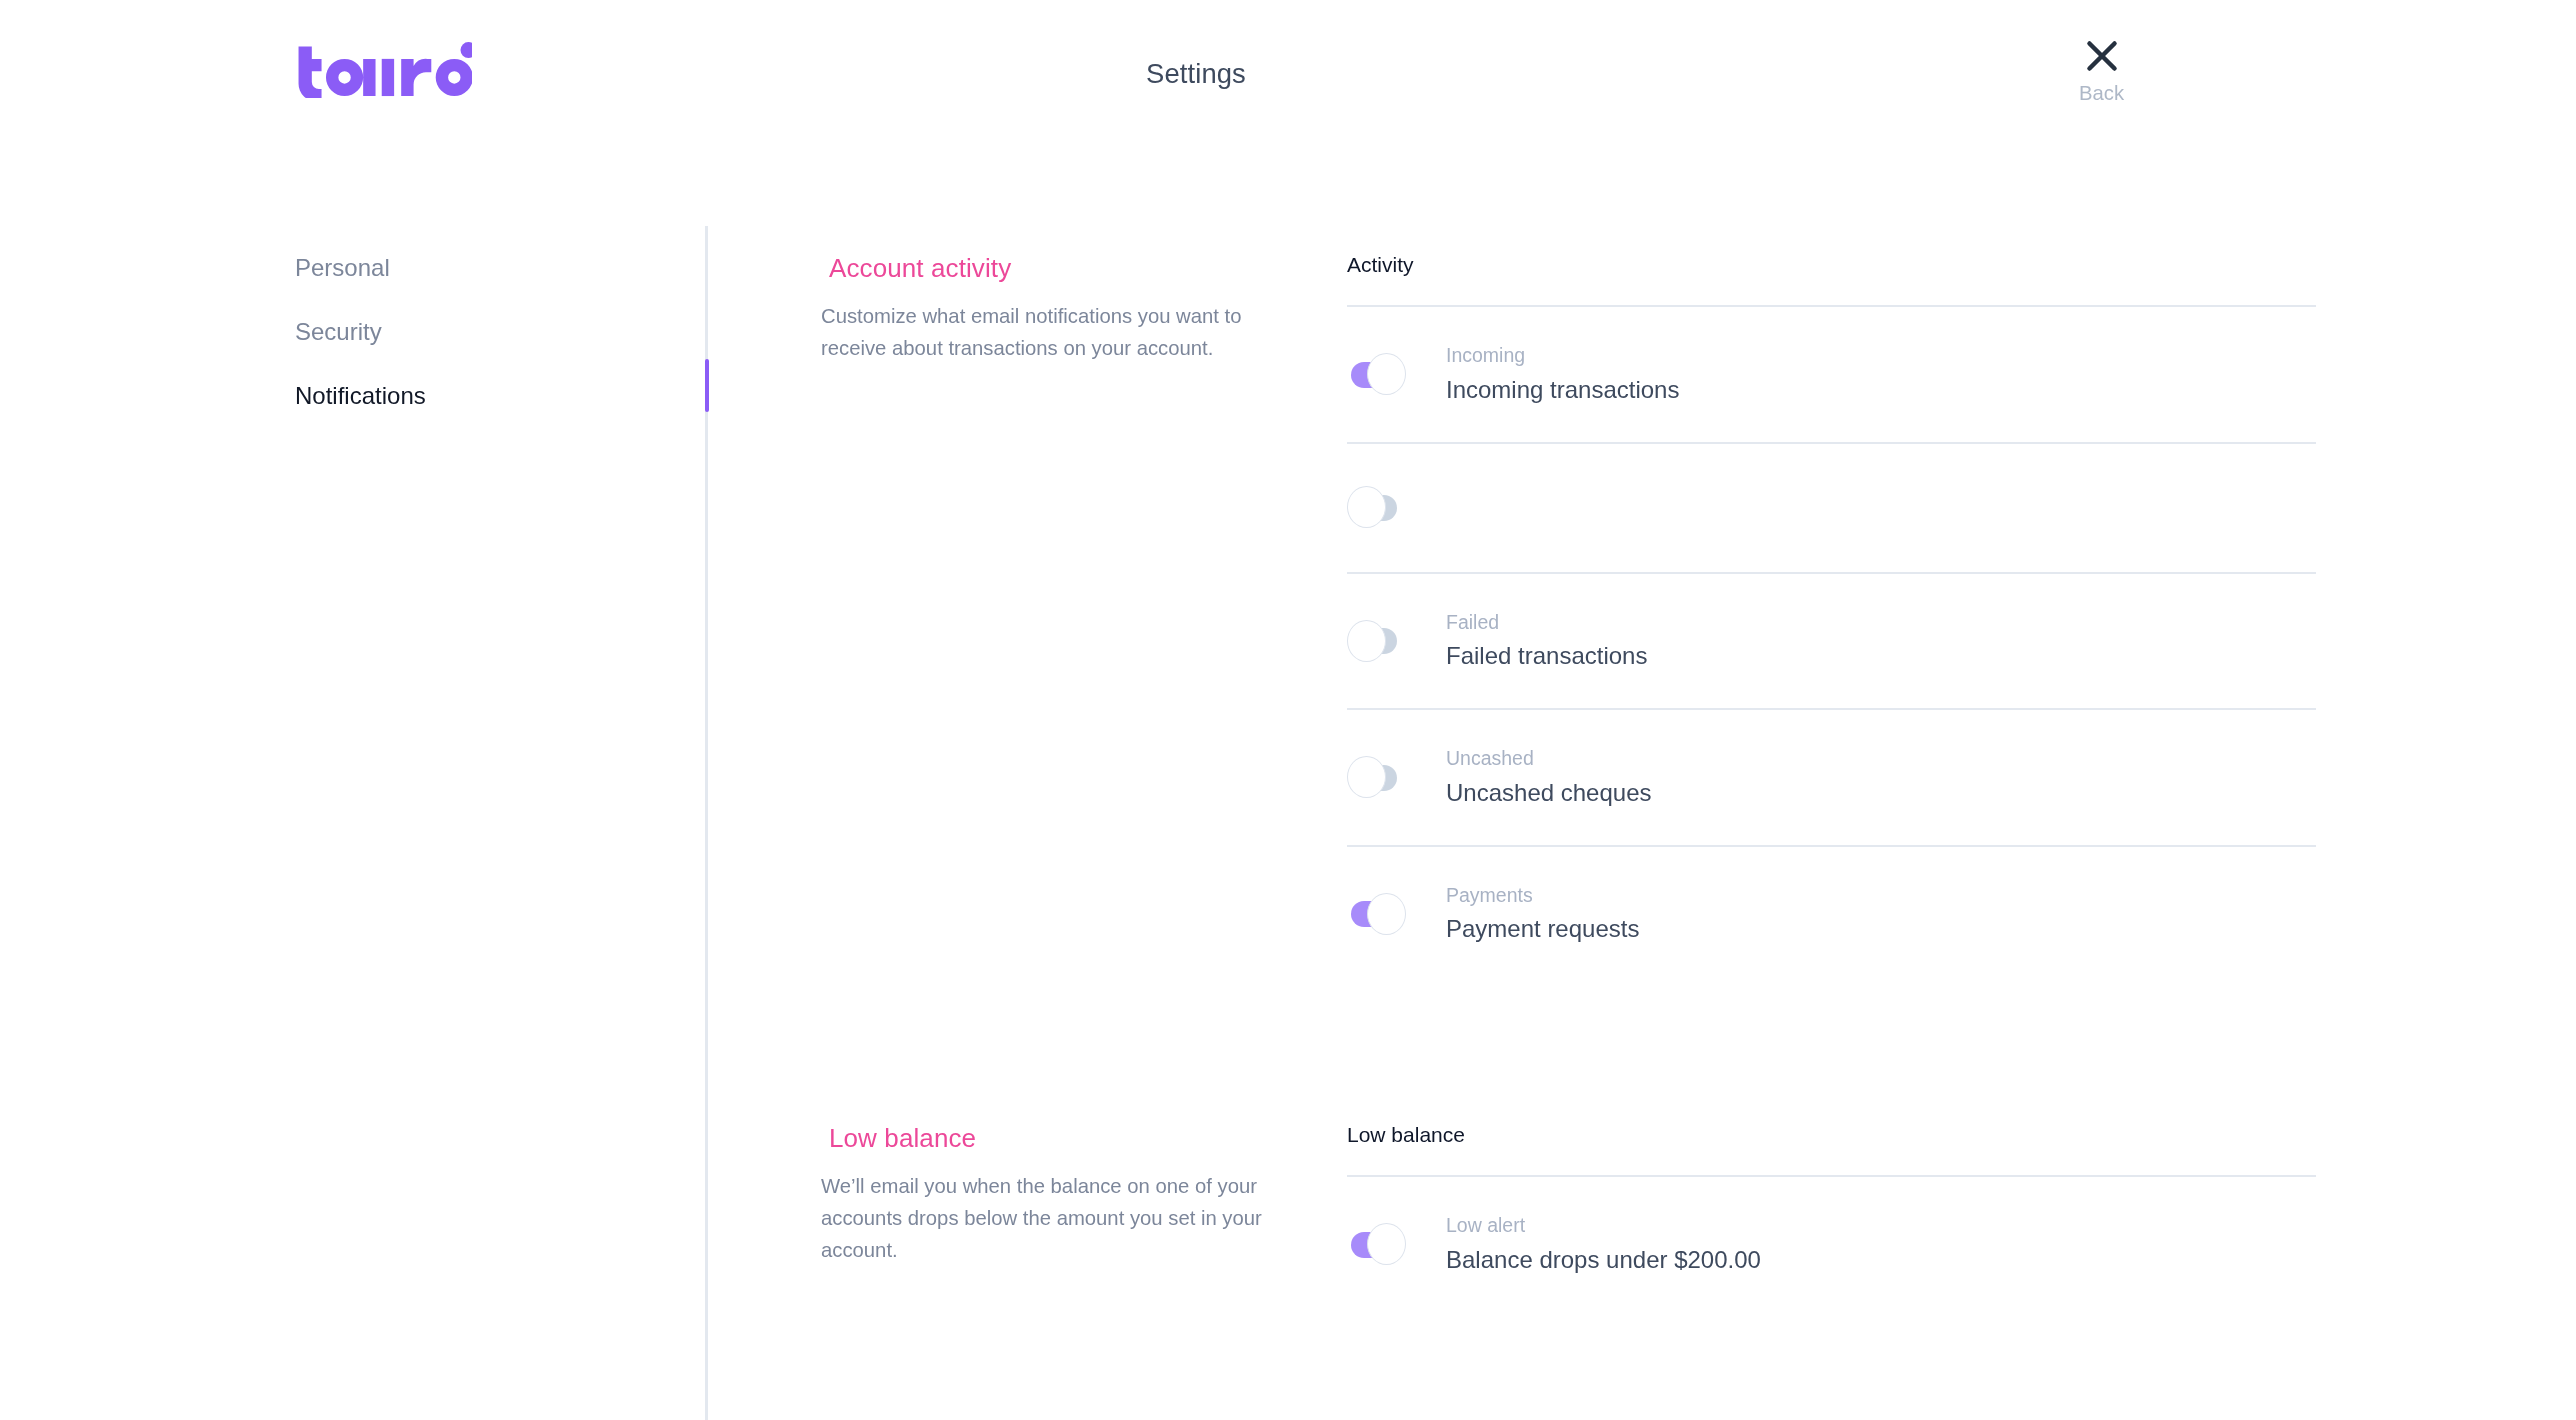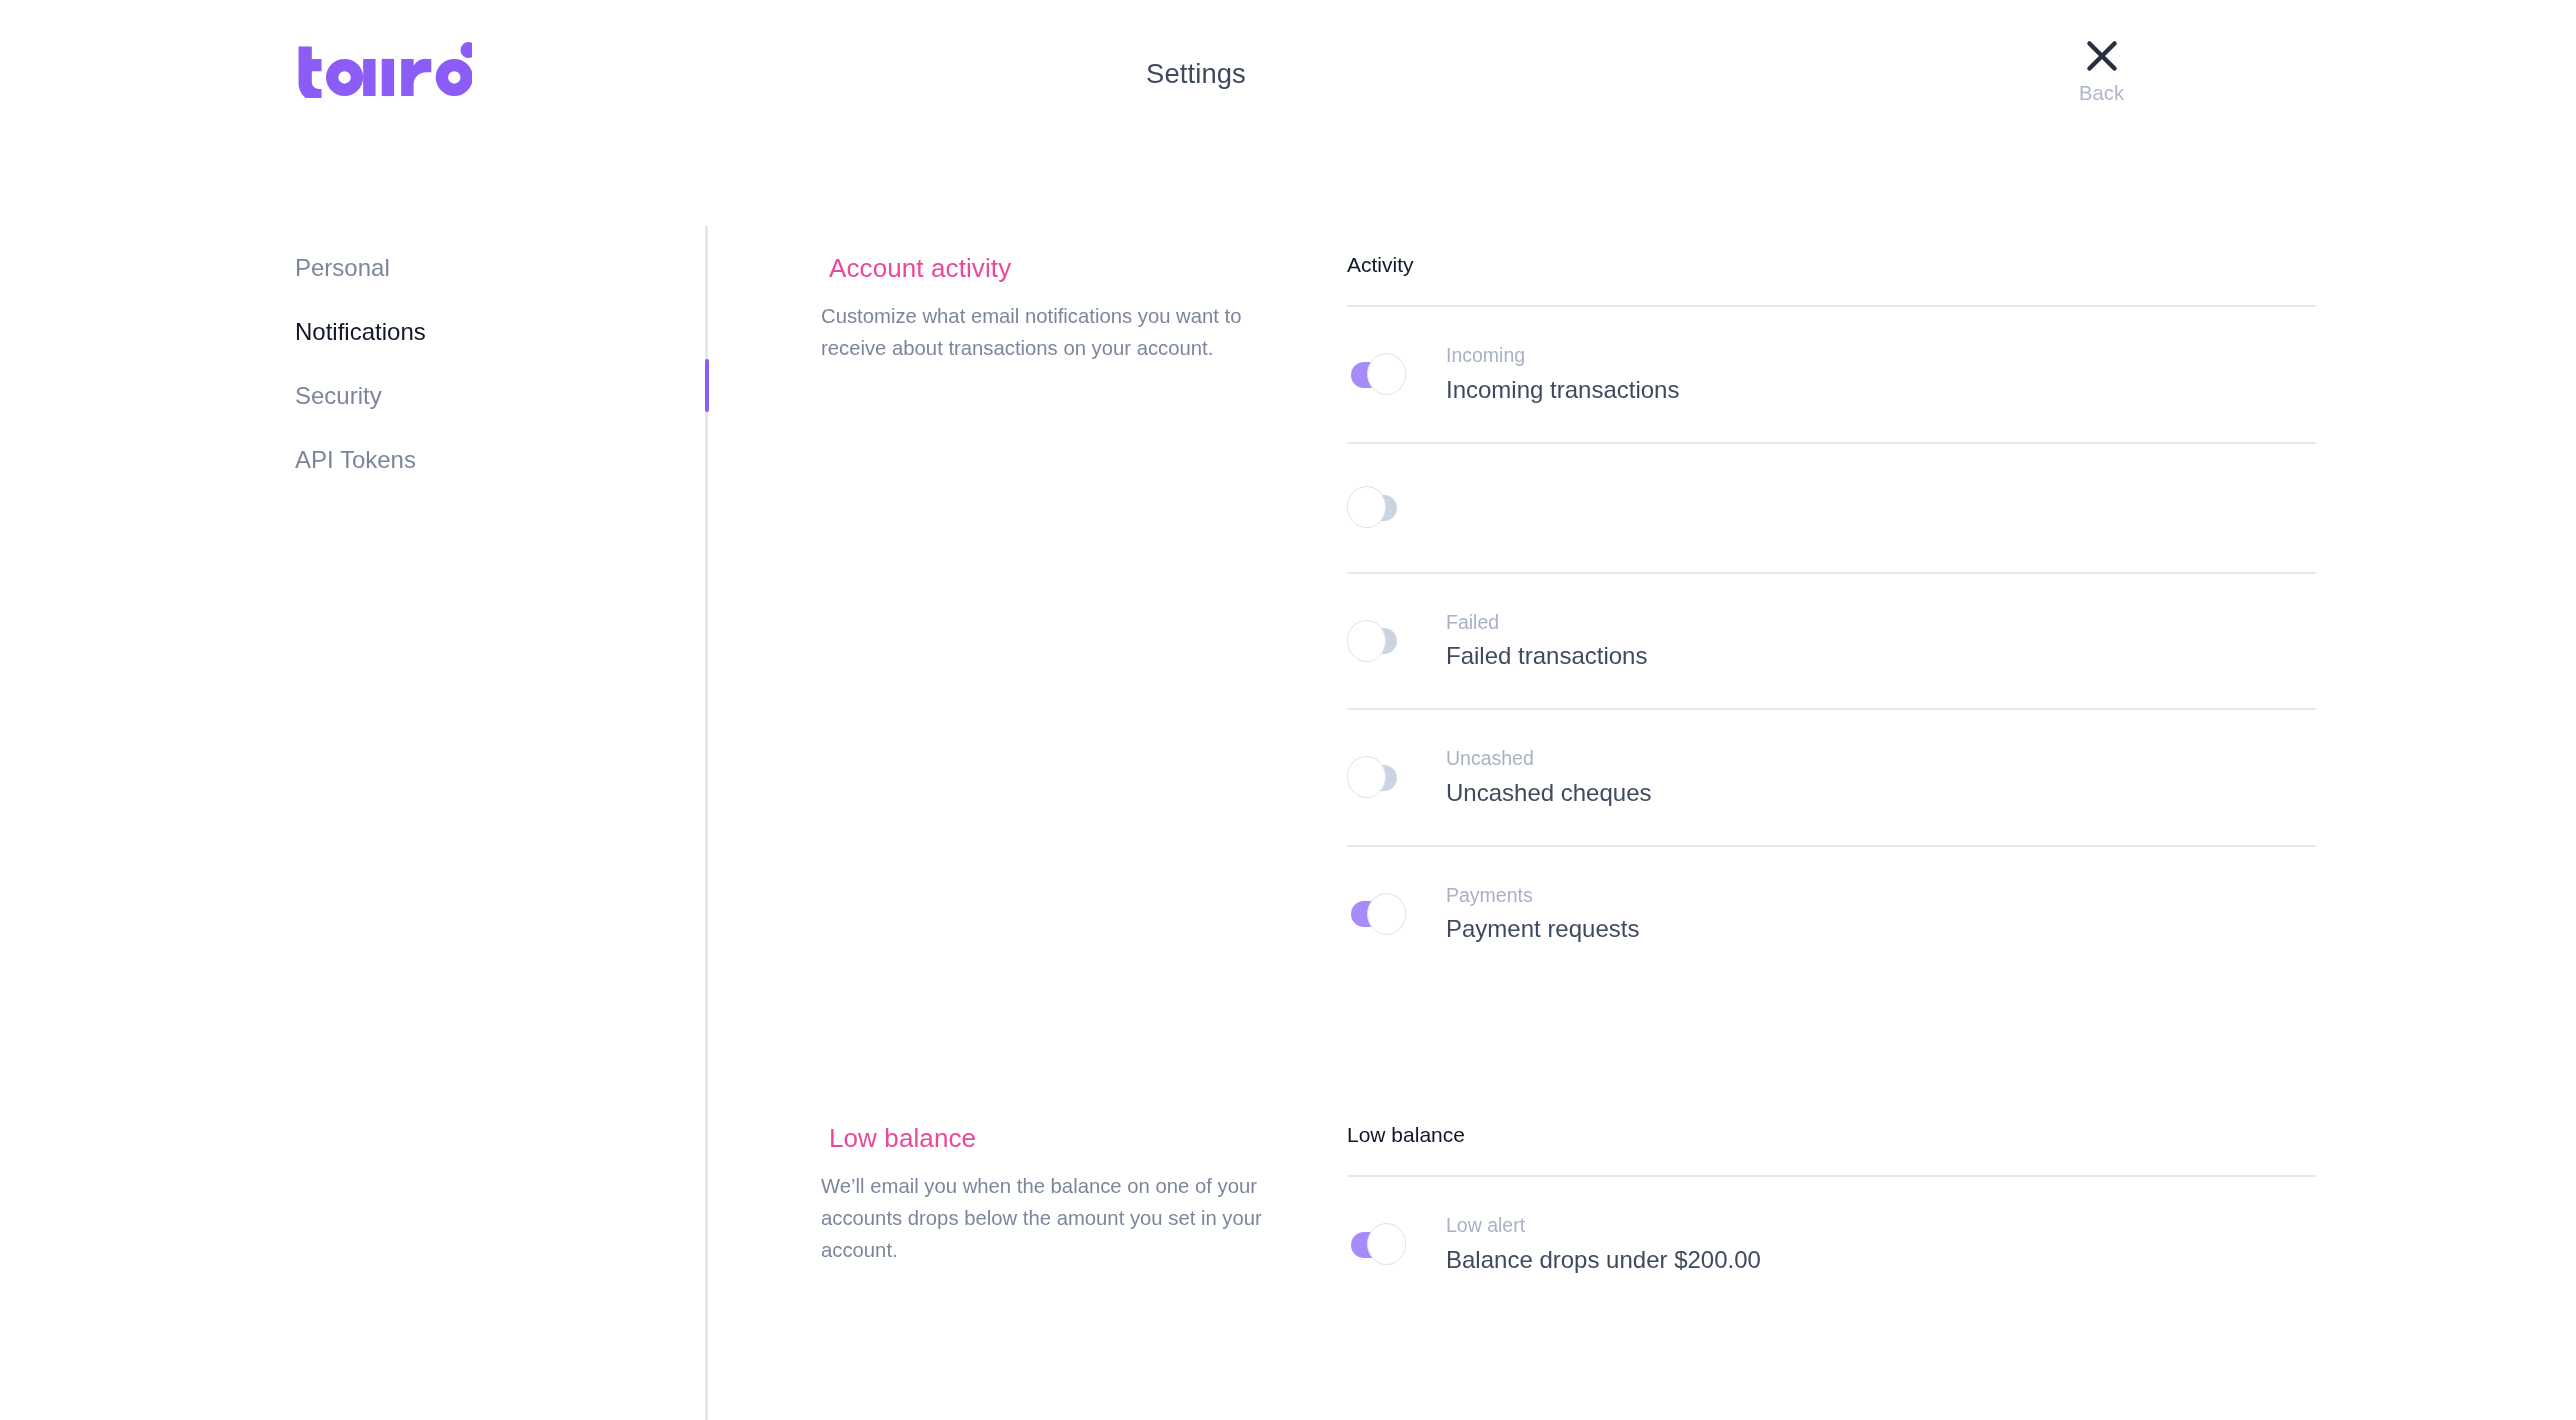--- a/index.html
+++ b/index.html
@@ -236,28 +236,25 @@
   </div>
 </div>
 
 <div class="vdivider"></div>
 <div class="nav-indicator"></div>
 
 <div class="sidebar">
   <div class="nav-item">
     <span>Personal</span>
   </div>
+  <div class="nav-item">
+    <span>Security</span>
+  </div>
   <div class="nav-item active">
     <span>Notifications</span>
-  </div>
-  <div class="nav-item">
-    <span>Security</span>
-  </div>
-  <div class="nav-item">
-    <span>API Tokens</span>
   </div>
 </div>
 
 <div class="content">
 
   <div class="section">
     <div class="section-info">
       <h2 class="section-title">Account activity</h2>
       <p class="section-desc">Customize what email notifications you want to receive about transactions on your account.</p>
     </div>

